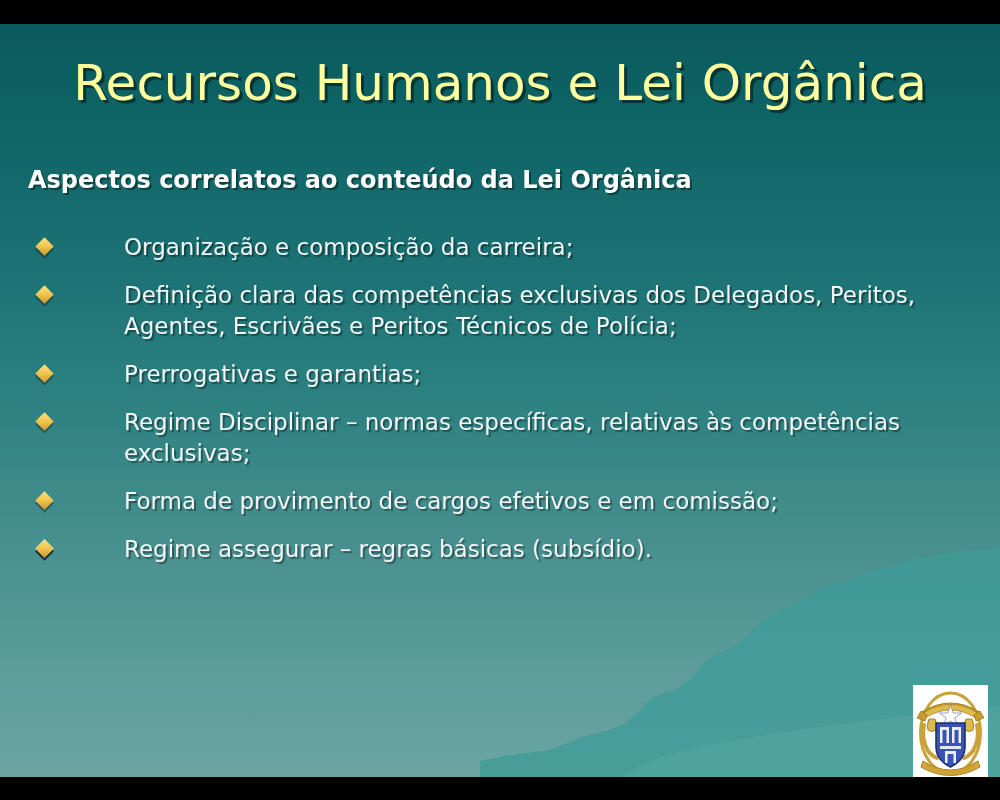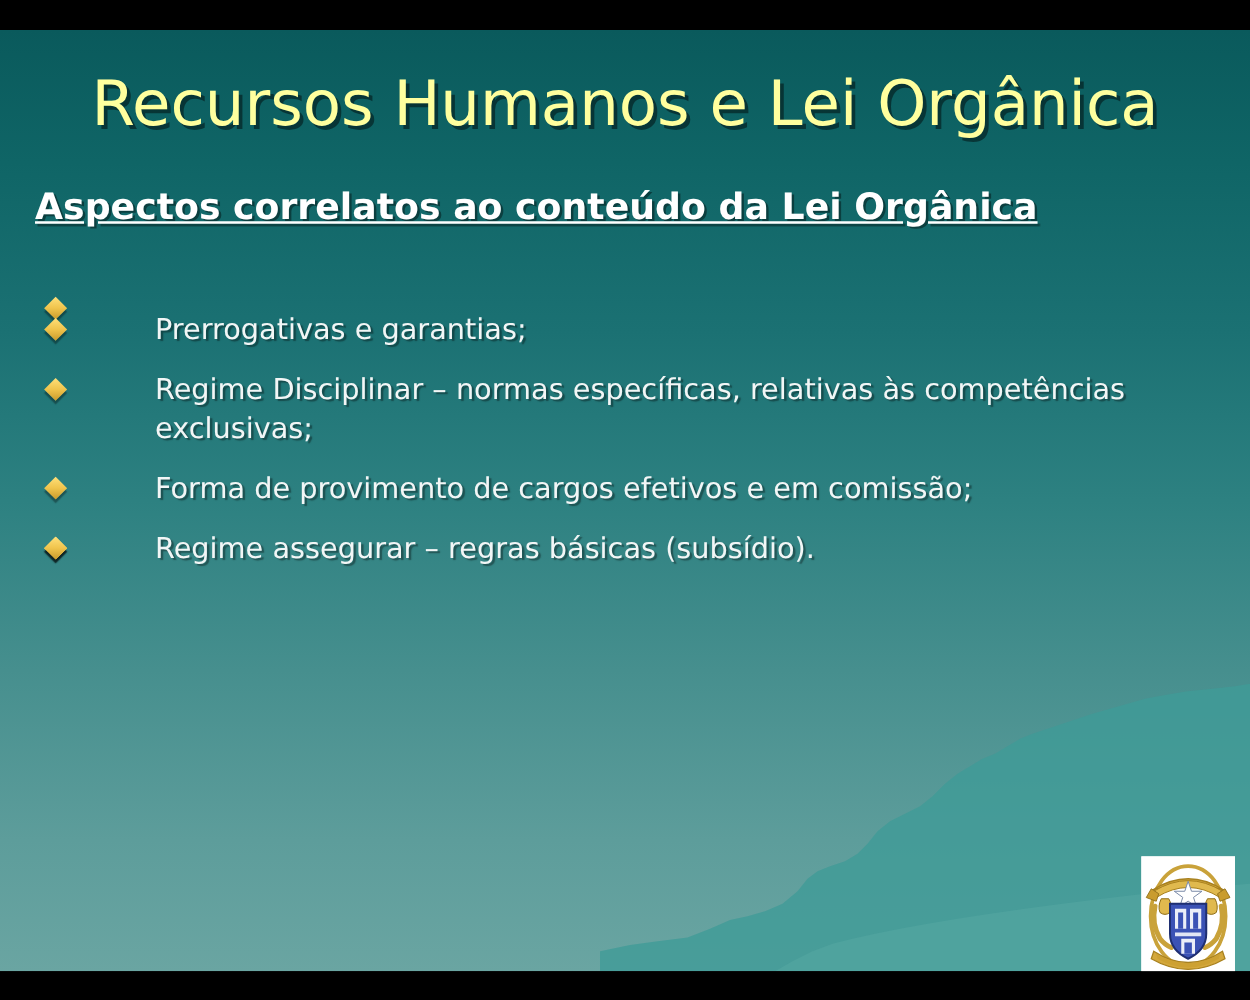--- a/index.html
+++ b/index.html
@@ -84,28 +84,27 @@
     color: #ffff9e;
     text-shadow: 3px 3px 0px rgba(0,0,0,0.45);
     white-space: nowrap;
     z-index: 10;
   }
 
   
   .slide-subtitle {
     position: absolute;
     left: 28px;
-    top: 124px;
+    top: 142px;
     width: 940px;
-    font-size: 29px;
+    font-size: 24px;
     font-weight: bold;
     color: #ffffff;
     text-shadow: 2px 2px 0px rgba(0,0,0,0.40);
     z-index: 10;
-    text-decoration: underline;
   }
 
   
   .bullet-list {
     position: absolute;
     left: 28px;
     top: 208px;
     width: 940px;
     margin: 0;
     padding: 0;
@@ -169,20 +168,25 @@
       </svg>
     </div>
 
     <div class="slide-title">Recursos Humanos e Lei Orgânica</div>
 
     <div class="slide-subtitle">Aspectos correlatos ao conteúdo da Lei  Orgânica</div>
 
     <ul class="bullet-list">
       <li class="bullet-item">
         <span class="bullet-marker"></span>
+        <span class="bullet-text">Organização e composição da carreira;</span>
+      </li>
+      <li class="bullet-item">
+        <span class="bullet-marker"></span>
+        <span class="bullet-text">Definição clara das competências exclusivas dos Delegados, Peritos, Agentes, Escrivães e Peritos Técnicos de Polícia;</span>
       </li>
       <li class="bullet-item">
         <span class="bullet-marker"></span>
         <span class="bullet-text">Prerrogativas e garantias;</span>
       </li>
       <li class="bullet-item">
         <span class="bullet-marker"></span>
         <span class="bullet-text">Regime Disciplinar – normas específicas, relativas às competências exclusivas;</span>
       </li>
       <li class="bullet-item">

